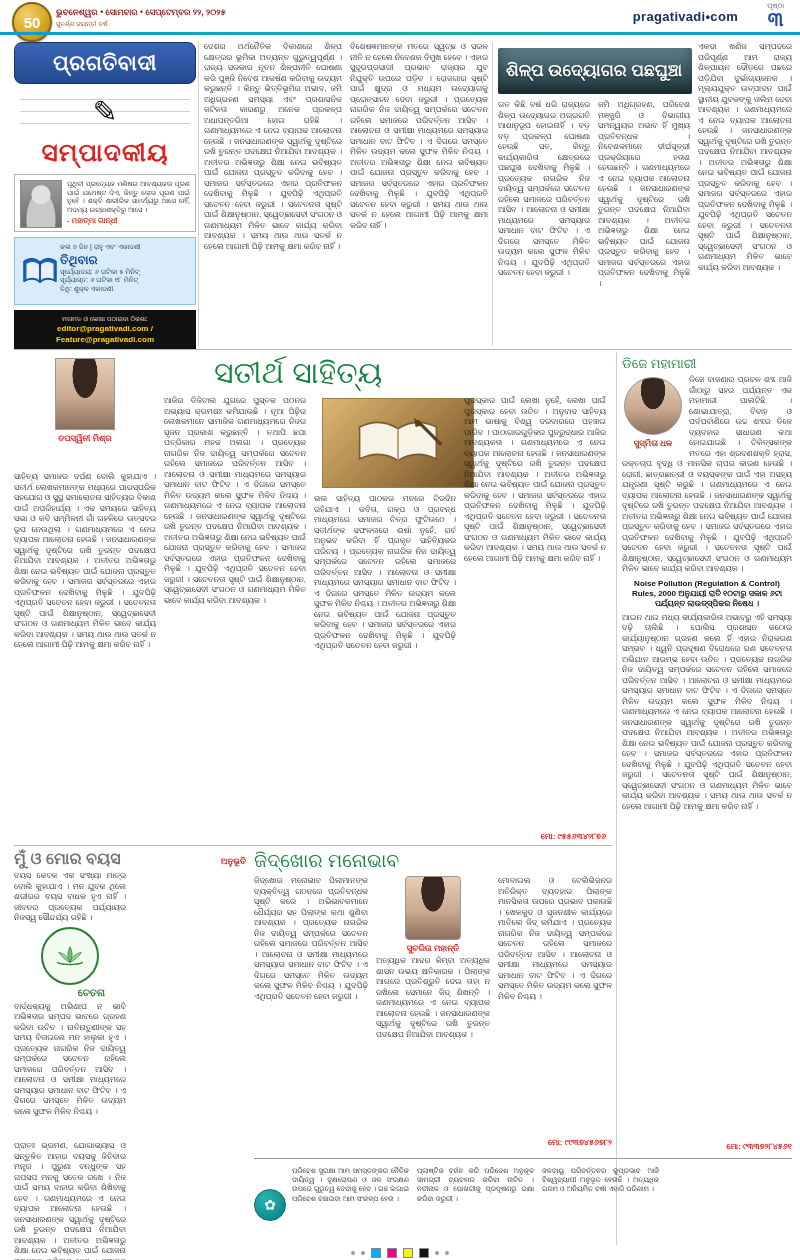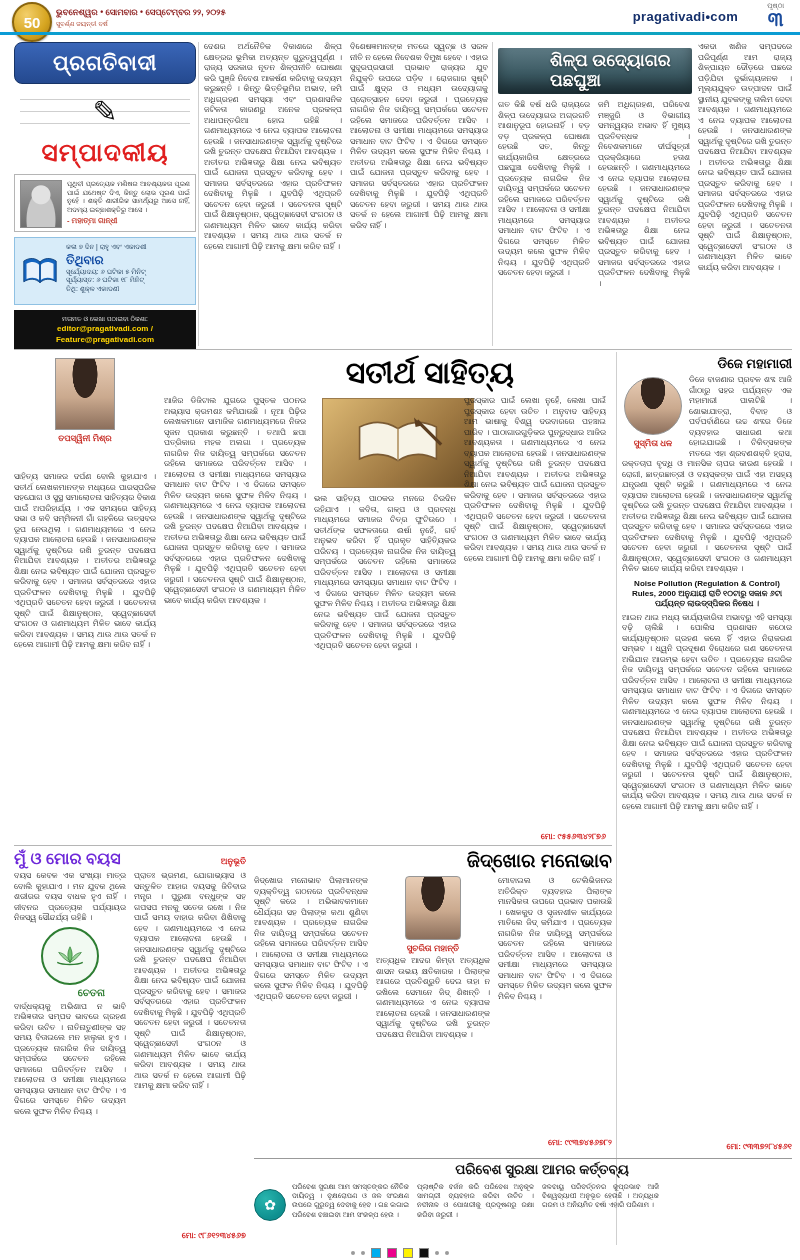--- a/index.html
+++ b/index.html
@@ -36,35 +36,35 @@
               font-size:30px;color:#111;}
   .m-section{height:34px;margin-top:2px;color:#e01f1f;font-weight:bold;font-size:25px;display:flex;align-items:center;justify-content:center;letter-spacing:1px;}
   .m-quote{margin-top:4px;border:1px solid #b5b5b5;padding:5px;display:flex;gap:5px;height:58px;box-sizing:border-box;}
   .gandhi{width:40px;height:46px;flex:none;border:1px solid #8a8a8a;
           background:radial-gradient(circle at 50% 30%,#e2e2e2 0 9px,transparent 10px),
                      radial-gradient(ellipse at 50% 85%,#c9c9c9 0 14px,transparent 15px),
                      linear-gradient(180deg,#9c9c9c,#6f6f6f);}
   .m-quote .qt{flex:1;display:flex;flex-direction:column;justify-content:space-between;}
   .qtext{font-size:6.8px;line-height:8.6px;text-align:justify;color:#222;}
   .qauthor{font-size:7.5px;font-weight:bold;color:#c0392b;text-align:left;}
-  .m-cal{margin-top:5px;background:#d8ecf9;border:1px solid #8fc1e3;padding:5px;display:flex;gap:6px;height:68px;box-sizing:border-box;}
+  .m-cal{margin-top:5px;background:#d8ecf9;border:1px solid #8fc1e3;padding:5px;display:flex;height:68px;box-sizing:border-box;}
   .calicon{width:40px;flex:none;display:flex;align-items:center;justify-content:center;}
   .calright{flex:1;color:#12304f;}
   .calline{font-size:6.8px;line-height:8.5px;}
   .calday{font-size:12px;font-weight:bold;color:#0d47a1;margin:1px 0;}
   .m-contact{margin-top:5px;background:#101010;text-align:center;padding:4px 2px;}
   .clabel{font-size:6.5px;color:#eeeeee;line-height:9px;}
   .cemails{font-size:8px;font-weight:bold;color:#ffd400;line-height:11px;}
 
   
   .ind-banner{background:linear-gradient(180deg,#5d7a84 0%,#3c5a63 55%,#27414a 100%);
               border-radius:2px;display:flex;align-items:center;padding-left:8px;box-sizing:border-box;
               box-shadow:inset 0 -10px 14px rgba(0,0,0,.35);}
-  .ind-banner .hl{color:#ffffff;font-weight:bold;font-size:17px;text-shadow:0 1px 2px rgba(0,0,0,.6);margin-left:44px;}
-  .big-hl{font-weight:bold;color:#000000;text-align:right;}
+  .ind-banner .hl{color:#ffffff;font-weight:bold;font-size:17px;text-shadow:0 1px 2px rgba(0,0,0,.6);}
+  .big-hl{font-weight:normal;color:#15803d;text-align:left;}
   .photo{border:1px solid #979797;background:
          radial-gradient(ellipse at 50% 22%,#35261e 0 30%,transparent 31%),
          linear-gradient(180deg,#e8cdb6 0%,#caa98e 55%,#8c6f5c 100%);}
   .feat-img{border:1px solid #9c7b4c;background:linear-gradient(135deg,#dcb873,#a07a43 60%,#6f5128);
             display:flex;align-items:center;justify-content:center;}
   .lotus-badge{width:70px;margin:3px auto;text-align:right;}
   .lotus-circle{width:54px;height:54px;margin:0 auto;border-radius:50%;border:2px solid #2e7d32;
                 display:flex;align-items:center;justify-content:center;background:#f2faf2;}
   .lotus-label{color:#2e7d32;font-weight:bold;font-size:10px;margin-top:2px;}
   .env-badge{width:30px;height:30px;border-radius:50%;background:radial-gradient(circle at 35% 30%,#29b5ae,#0e8f8f 70%);
@@ -184,24 +184,24 @@
       <span class="rules-line" style="display:block;">Noise Pollution (Regulation &amp; Control) Rules, 2000 ଅନୁଯାୟୀ ରାତି ୧୦ଟାରୁ ସକାଳ ୬ଟା ପର୍ଯ୍ୟନ୍ତ ଲାଉଡ୍‌ସ୍ପିକର ନିଷେଧ ।</span>
       <span>ଆଇନ ଥାଇ ମଧ୍ୟ କାର୍ଯ୍ୟକାରିତା ଅଭାବରୁ ଏହି ସମସ୍ୟା ବଢ଼ି ଚାଲିଛି । ପୋଲିସ ପ୍ରଶାସନ କଠୋର କାର୍ଯ୍ୟାନୁଷ୍ଠାନ ଗ୍ରହଣ କଲେ ହିଁ ଏହାର ନିରାକରଣ ସମ୍ଭବ । ଧ୍ୱନି ପ୍ରଦୂଷଣ ବିରୋଧରେ ଗଣ ସଚେତନତା ଅଭିଯାନ ଆରମ୍ଭ ହେବା ଉଚିତ । ପ୍ରତ୍ୟେକ ନାଗରିକ ନିଜ ଦାୟିତ୍ୱ ସମ୍ପର୍କରେ ସଚେତନ ରହିଲେ ସମାଜରେ ପରିବର୍ତ୍ତନ ଆସିବ । ଆଲୋଚନା ଓ ସମୀକ୍ଷା ମାଧ୍ୟମରେ ସମସ୍ୟାର ସମାଧାନ ବାଟ ଫିଟିବ । ଏ ଦିଗରେ ସମସ୍ତେ ମିଳିତ ଉଦ୍ୟମ କଲେ ସୁଫଳ ମିଳିବ ନିଶ୍ଚୟ । ଗଣମାଧ୍ୟମରେ ଏ ନେଇ ବ୍ୟାପକ ଆଲୋଚନା ହେଉଛି । ଜନସାଧାରଣଙ୍କ ସ୍ୱାର୍ଥକୁ ଦୃଷ୍ଟିରେ ରଖି ତୁରନ୍ତ ପଦକ୍ଷେପ ନିଆଯିବା ଆବଶ୍ୟକ । ଅତୀତର ଅଭିଜ୍ଞତାରୁ ଶିକ୍ଷା ନେଇ ଭବିଷ୍ୟତ ପାଇଁ ଯୋଜନା ପ୍ରସ୍ତୁତ କରିବାକୁ ହେବ । ସମାଜର ସର୍ବସ୍ତରରେ ଏହାର ପ୍ରତିଫଳନ ଦେଖିବାକୁ ମିଳୁଛି । ଯୁବପିଢ଼ି ଏଥିପ୍ରତି ସଚେତନ ହେବା ଜରୁରୀ । ସଚେତନତା ସୃଷ୍ଟି ପାଇଁ ଶିକ୍ଷାନୁଷ୍ଠାନ, ସ୍ୱେଚ୍ଛାସେବୀ ସଂଗଠନ ଓ ଗଣମାଧ୍ୟମ ମିଳିତ ଭାବେ କାର୍ଯ୍ୟ କରିବା ଆବଶ୍ୟକ । ସମୟ ଥାଉ ଥାଉ ସତର୍କ ନ ହେଲେ ଆଗାମୀ ପିଢ଼ି ଆମକୁ କ୍ଷମା କରିବ ନାହିଁ ।</span>
     </div>
     <div class="phone">ମୋ: ୯୩୩୭୨୮୪୫୬୧</div>
   </div>
 
   <div class="abs hairline-h" style="left:14px;top:845px;width:598px;"></div>
 
   <div class="abs" style="left:14px;top:850px;width:232px;">
     <div style="display:flex;align-items:baseline;justify-content:space-between;margin-bottom:3px;">
-      <span style="font-weight:bold;font-size:16px;color:#6d28d9;">ମୁଁ ଓ ମୋର ବୟସ</span>
+      <span style="font-weight:bold;font-size:16px;color:#737373;">ମୁଁ ଓ ମୋର ବୟସ</span>
       <span class="tag-red">ଅନୁଭୂତି</span>
     </div>
-    <div style="display:flex;gap:8px;height:370px;">
+    <div style="display:flex;gap:24px;height:370px;flex-direction:column;">
       <div style="width:112px;display:flex;flex-direction:column;">
         <div class="bt">ବୟସ କେବଳ ଏକ ସଂଖ୍ୟା ମାତ୍ର ବୋଲି କୁହାଯାଏ । ମନ ଯୁବକ ଥିଲେ ଶରୀରର ବୟସ ବାଧକ ହୁଏ ନାହିଁ । ଜୀବନର ପ୍ରତ୍ୟେକ ପର୍ଯ୍ୟାୟର ନିଜସ୍ୱ ସୌନ୍ଦର୍ଯ୍ୟ ରହିଛି ।</div>
         <div class="lotus-badge">
           <div class="lotus-circle">
             <svg width="34" height="22" viewBox="0 0 48 30">
               <path d="M24 2 C20 10 20 17 24 24 C28 17 28 10 24 2 Z" fill="#6fbf6f" stroke="#2e7d32"></path>
               <path d="M8 10 C13 17 18 21 24 24 C20 15 15 11 8 10 Z" fill="#9ed59e" stroke="#2e7d32"></path>
               <path d="M40 10 C35 17 30 21 24 24 C28 15 33 11 40 10 Z" fill="#9ed59e" stroke="#2e7d32"></path>
               <path d="M6 24 C14 28 34 28 42 24" fill="none" stroke="#2e7d32" stroke-width="2"></path>
             </svg>
@@ -230,21 +230,20 @@
       </div>
       <div style="width:114px;display:flex;flex-direction:column;">
         <div class="bt" style="flex:1;">ମୋବାଇଲ ଓ ଟେଲିଭିଜନର ଅତିରିକ୍ତ ବ୍ୟବହାର ପିଲାଙ୍କ ମାନସିକତା ଉପରେ ପ୍ରଭାବ ପକାଉଛି । ଖେଳକୁଦ ଓ ସୃଜନଶୀଳ କାର୍ଯ୍ୟରେ ମାତିଲେ ଜିଦ୍ କମିଯାଏ । ପ୍ରତ୍ୟେକ ନାଗରିକ ନିଜ ଦାୟିତ୍ୱ ସମ୍ପର୍କରେ ସଚେତନ ରହିଲେ ସମାଜରେ ପରିବର୍ତ୍ତନ ଆସିବ । ଆଲୋଚନା ଓ ସମୀକ୍ଷା ମାଧ୍ୟମରେ ସମସ୍ୟାର ସମାଧାନ ବାଟ ଫିଟିବ । ଏ ଦିଗରେ ସମସ୍ତେ ମିଳିତ ଉଦ୍ୟମ କଲେ ସୁଫଳ ମିଳିବ ନିଶ୍ଚୟ ।</div>
         <div class="phone">ମୋ: ୯୯୩୭୪୫୬୭୮୨</div>
       </div>
     </div>
   </div>
 
   <div class="abs" style="left:254px;top:1158px;width:538px;border-top:1px solid #999;padding-top:3px;box-sizing:border-box;">
     <div class="env-badge abs" style="left:0;top:30px;">✿</div>
-    <div style="margin-left:38px;text-align:center;font-weight:bold;font-size:13.5px;color:#111;">ପରିବେଶ ସୁରକ୍ଷା ଆମର କର୍ତ୍ତବ୍ୟ</div>
     <div style="margin-left:38px;display:flex;gap:8px;margin-top:4px;height:58px;">
       <div class="tiny" style="width:117px;">ପରିବେଶ ସୁରକ୍ଷା ଆମ ସମସ୍ତଙ୍କର ନୈତିକ ଦାୟିତ୍ୱ । ବୃକ୍ଷରୋପଣ ଓ ଜଳ ସଂରକ୍ଷଣ ଉପରେ ଗୁରୁତ୍ୱ ଦେବାକୁ ହେବ । ଗଛ ଲଗାଇ ପରିବେଶ ବଞ୍ଚାଇବା ଆମ ସଂକଳ୍ପ ହେଉ ।</div>
       <div class="tiny" style="width:117px;">ପ୍ଲାଷ୍ଟିକ ବର୍ଜନ କରି ପରିବେଶ ଅନୁକୂଳ ସାମଗ୍ରୀ ବ୍ୟବହାର କରିବା ଉଚିତ । ନଦୀନାଳ ଓ ପୋଖରୀକୁ ପ୍ରଦୂଷଣରୁ ରକ୍ଷା କରିବା ଜରୁରୀ ।</div>
       <div class="tiny" style="width:117px;">ଜଳବାୟୁ ପରିବର୍ତ୍ତନର କୁପ୍ରଭାବ ଆଜି ବିଶ୍ୱବ୍ୟାପୀ ଅନୁଭୂତ ହେଉଛି । ଅତ୍ୟଧିକ ଗରମ ଓ ଅନିୟମିତ ବର୍ଷା ଏହାରି ପରିଣାମ ।</div>
     </div>
   </div>
 
   <div class="abs regrow" style="left:0;top:1248px;width:800px;">
     <span class="regdot"></span>
     <span class="regdot"></span>

